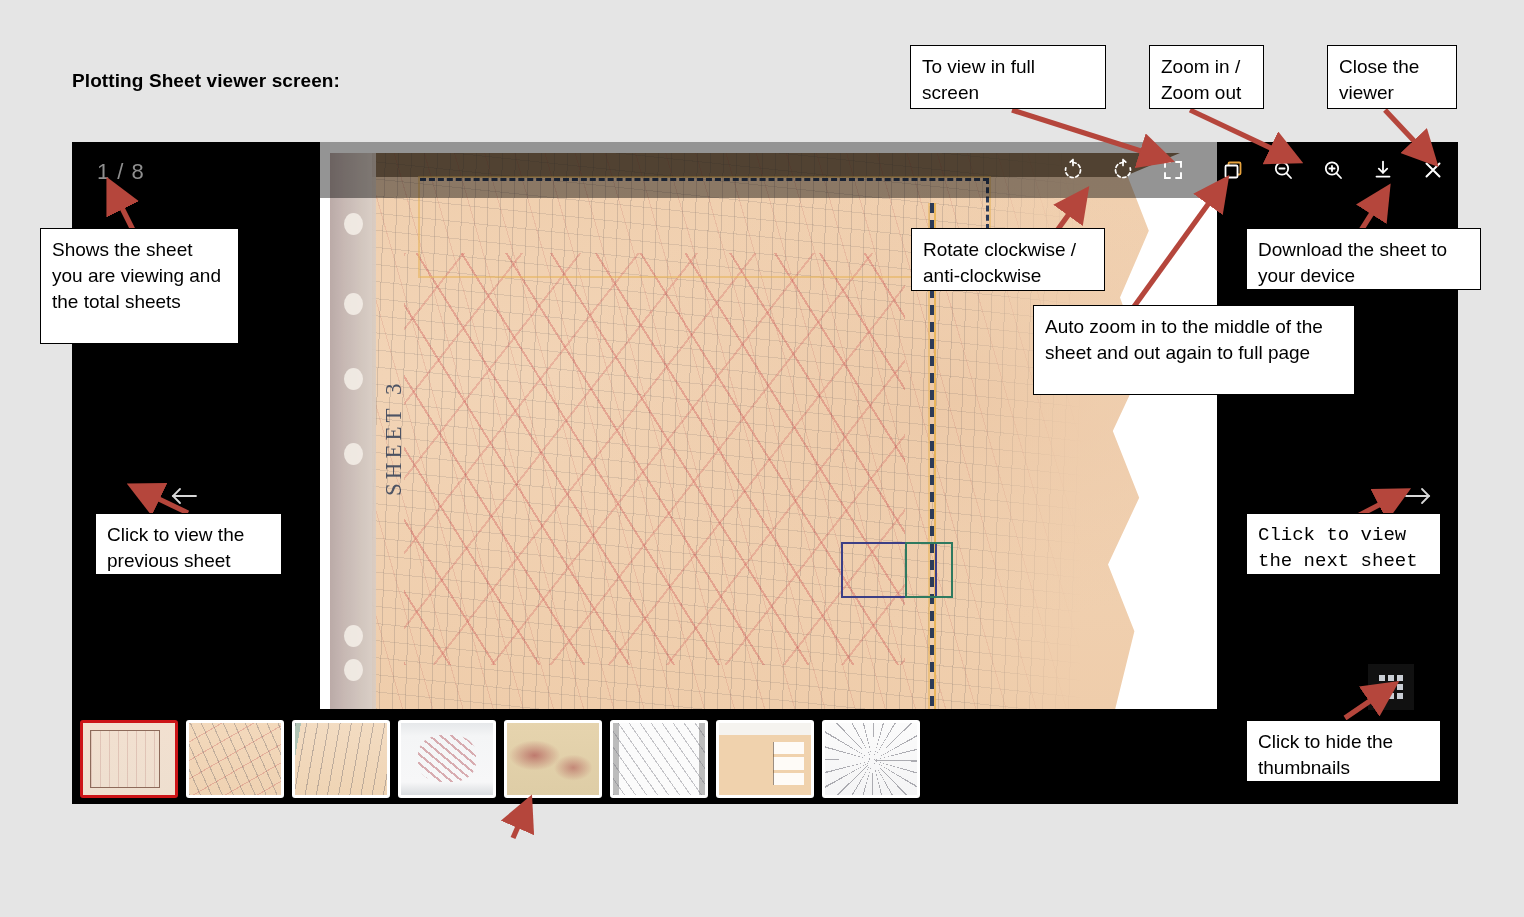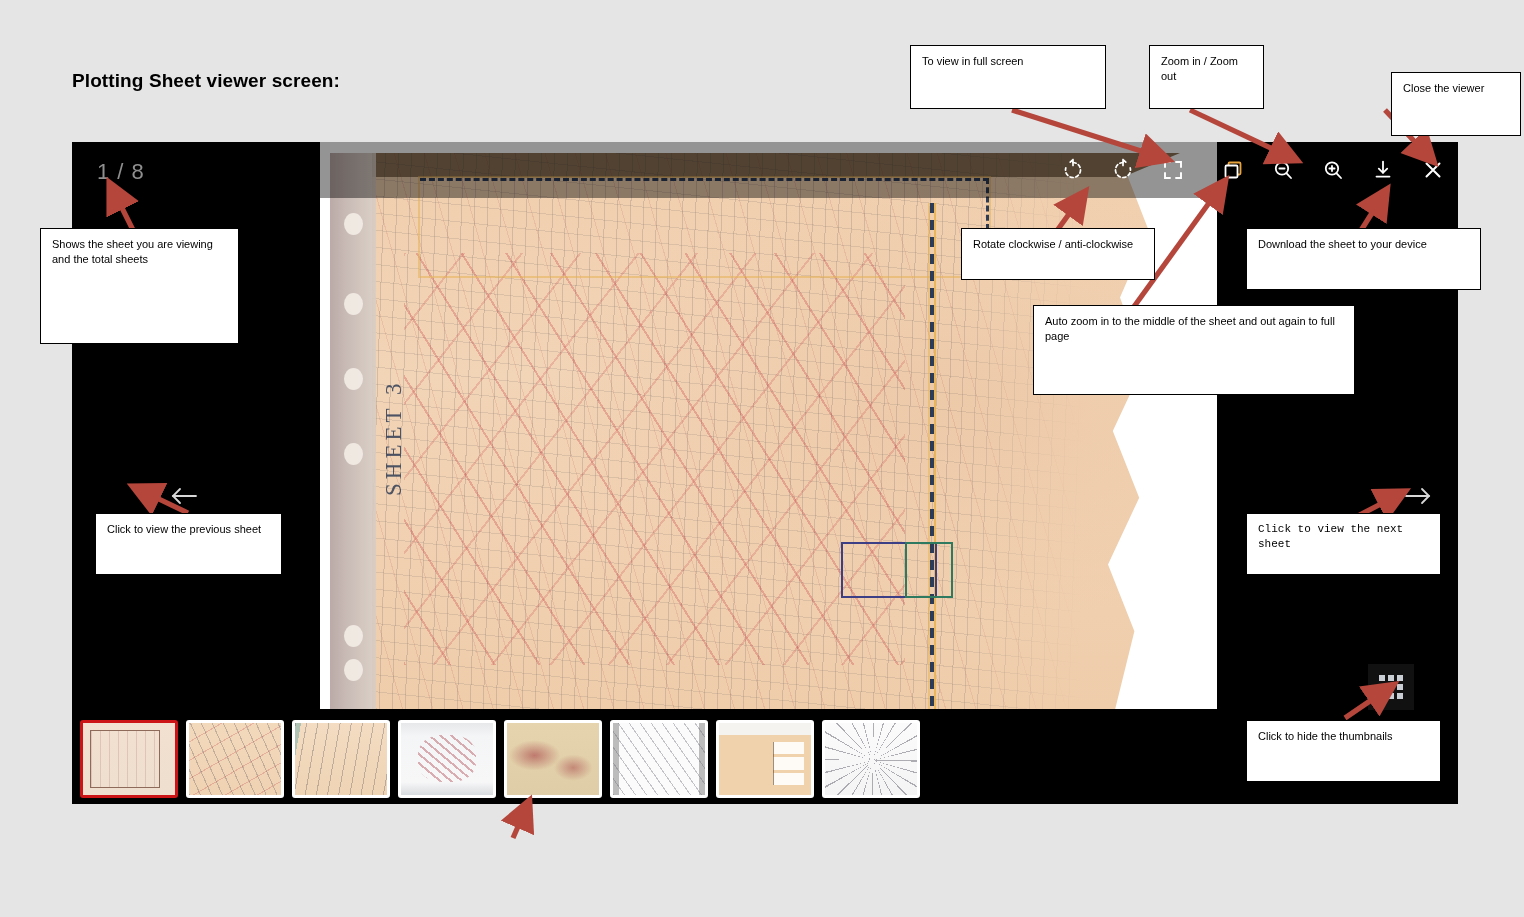--- a/index.html
+++ b/index.html
@@ -357,21 +357,21 @@
     background: repeating-conic-gradient(from 0deg at 52% 52%, rgba(110,110,120,.55) 0deg 1.6deg, rgba(0,0,0,0) 1.6deg 15deg);
   }
 
   
   .callout {
     position: absolute;
     background: #ffffff;
     border: 1px solid #000000;
     box-sizing: border-box;
     padding: 8px 11px 9px 11px;
-    font-size: 11px;
+    font-size: 19px;
     line-height: 1.38;
     color: #000000;
     z-index: 20;
   }
   .arrow-layer {
     position: absolute;
     left: 0; top: 0;
     width: 1524px;
     height: 917px;
     z-index: 15;
@@ -552,25 +552,25 @@
       <line x1="1350" y1="520" x2="1400" y2="494"></line>
       <line x1="1345" y1="718" x2="1389" y2="688"></line>
       <line x1="513" y1="838" x2="527" y2="806"></line>
     </g>
   </svg>
 
   <div class="callout" style="left:910px; top:45px; width:196px; height:64px;">To view in full screen</div>
 
   <div class="callout" style="left:1149px; top:45px; width:115px; height:64px;">Zoom in / Zoom out</div>
 
-  <div class="callout" style="left:1391px; top:45px; width:130px; height:64px;margin-top:27px;">Close the viewer</div>
+  <div class="callout" style="left:1327px; top:45px; width:130px; height:64px;">Close the viewer</div>
 
   <div class="callout" style="left:40px; top:228px; width:199px; height:116px;">Shows the sheet you are viewing and the total sheets</div>
 
-  <div class="callout" style="left:961px; top:228px; width:194px; height:52px;">Rotate clockwise / anti-clockwise</div>
+  <div class="callout" style="left:911px; top:228px; width:194px; height:63px;">Rotate clockwise / anti-clockwise</div>
 
   <div class="callout" style="left:1246px; top:228px; width:235px; height:62px;">Download the sheet to your device</div>
 
   <div class="callout" style="left:1033px; top:305px; width:322px; height:90px;">Auto zoom in to the middle of the sheet and out again to full page</div>
 
   <div class="callout" style="left:95px; top:513px; width:187px; height:62px;">Click to view the previous sheet</div>
 
   <div class="callout" style="left:1246px; top:513px; width:195px; height:62px;font-family:Liberation Mono, monospace;">Click to view the next sheet</div>
 
   <div class="callout" style="left:1246px; top:720px; width:195px; height:62px;">Click to hide the thumbnails</div>

